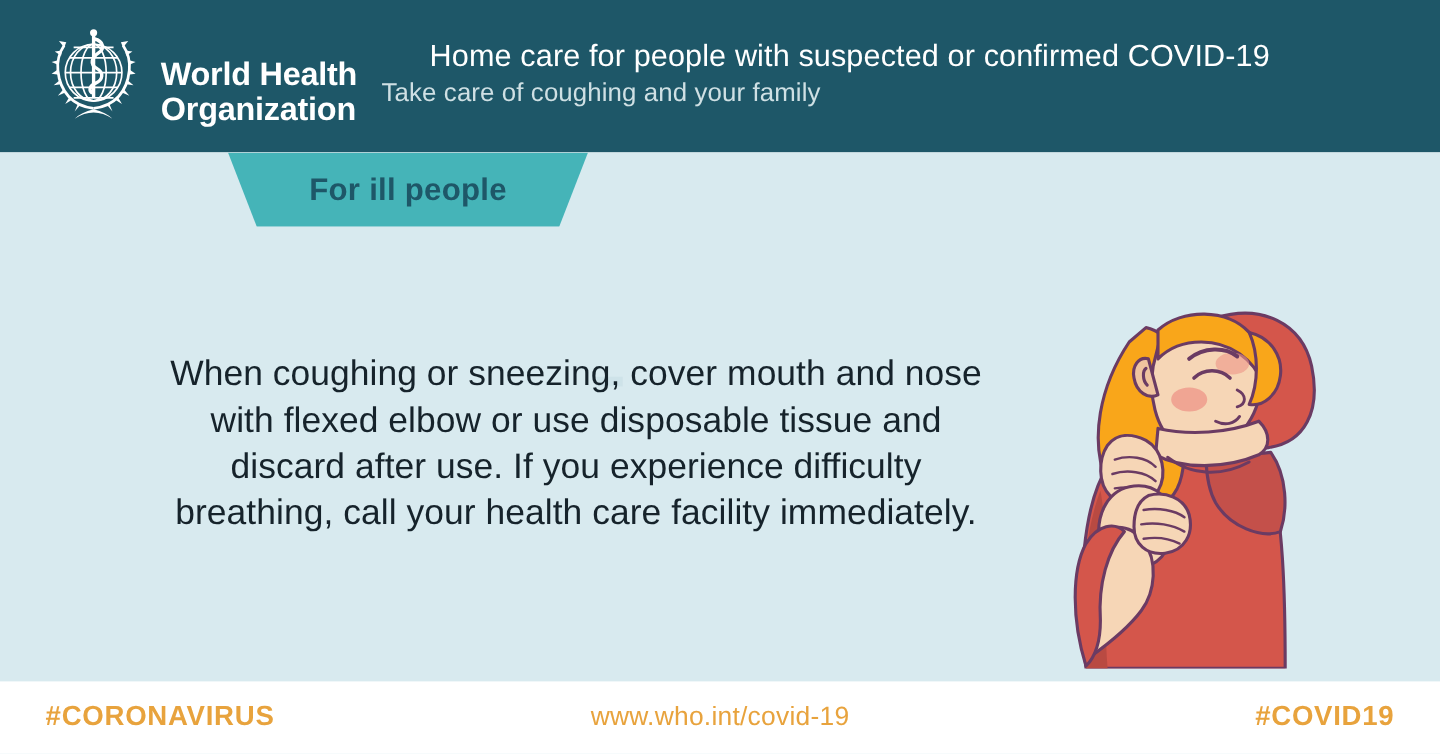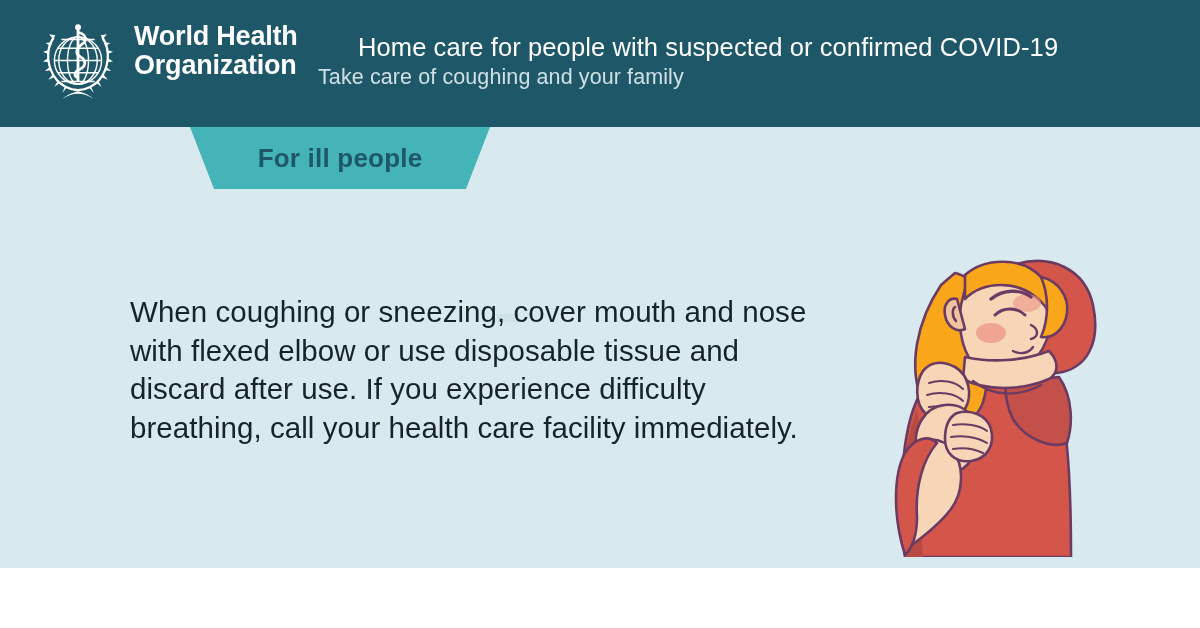--- a/index.html
+++ b/index.html
@@ -29,21 +29,21 @@
     height: 127px;
     background: #1E5768;
     display: flex;
     align-items: center;
   }
   .logo-wrap {
     position: absolute;
     left: 34px;
     top: 22px;
     display: flex;
-    align-items: flex-start;
+    align-items: flex-end;
     gap: 12px;
   }
   .who-emblem {
     width: 88px;
     height: 84px;
     display: block;
   }
   .logo-text {
     color: #ffffff;
     font-weight: bold;
@@ -74,20 +74,21 @@
   }
 
   
   .body-area {
     position: absolute;
     left: 0;
     top: 127px;
     width: 1200px;
     height: 441px;
     background: #D8EAEF;
+    text-align: center;
   }
 
   
   .tab-banner {
     position: absolute;
     left: 190px;
     top: 0px;
     width: 300px;
     height: 62px;
     background: #45B4B8;
@@ -306,14 +307,19 @@
 
           <path d="M60 398 C48 360 48 318 60 296 C70 280 84 278 92 286
                    C78 302 70 330 72 360 C72 376 68 390 60 398 Z" fill="#D4564B"></path>
 
           <path d="M128 224 C148 240 174 240 196 228" fill="none" stroke-width="2.4"></path>
         </g>
       </svg>
     </span>
   </div>
 
+  <div class="footer">
+    <span class="footer-hash-left">#CORONAVIRUS</span>
+    <span class="footer-url">www.who.int/covid-19</span>
+    <span class="footer-hash-right">#COVID19</span>
+  </div>
 
 </div>
 
 </body></html>

